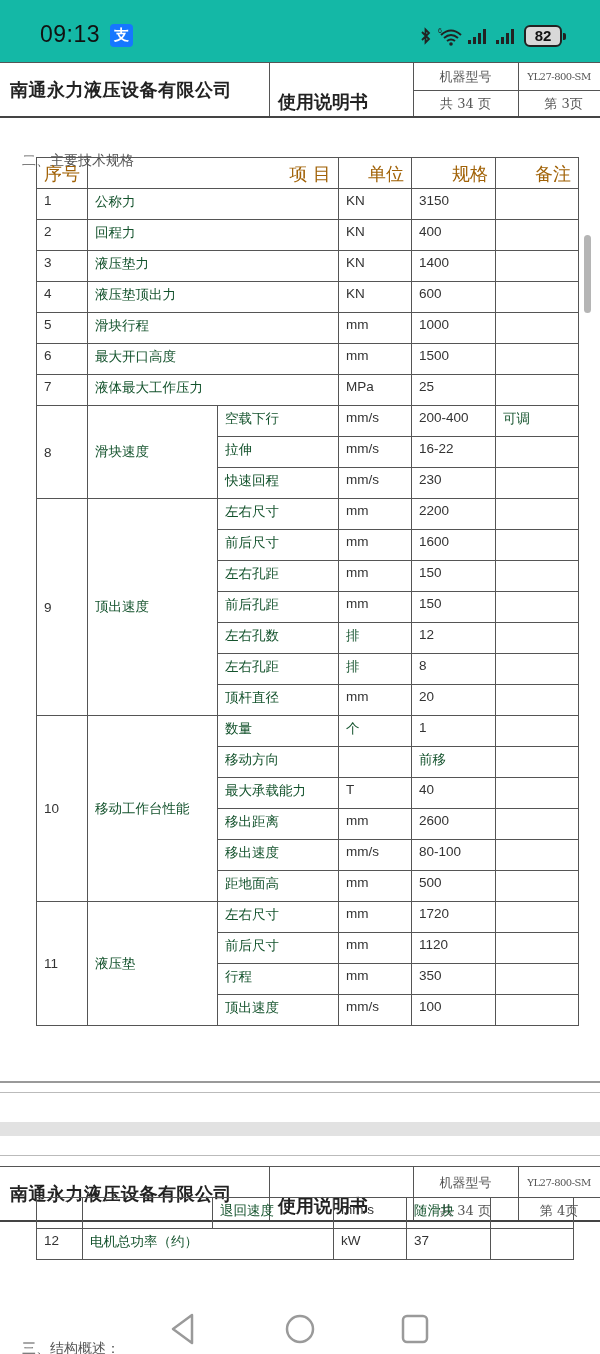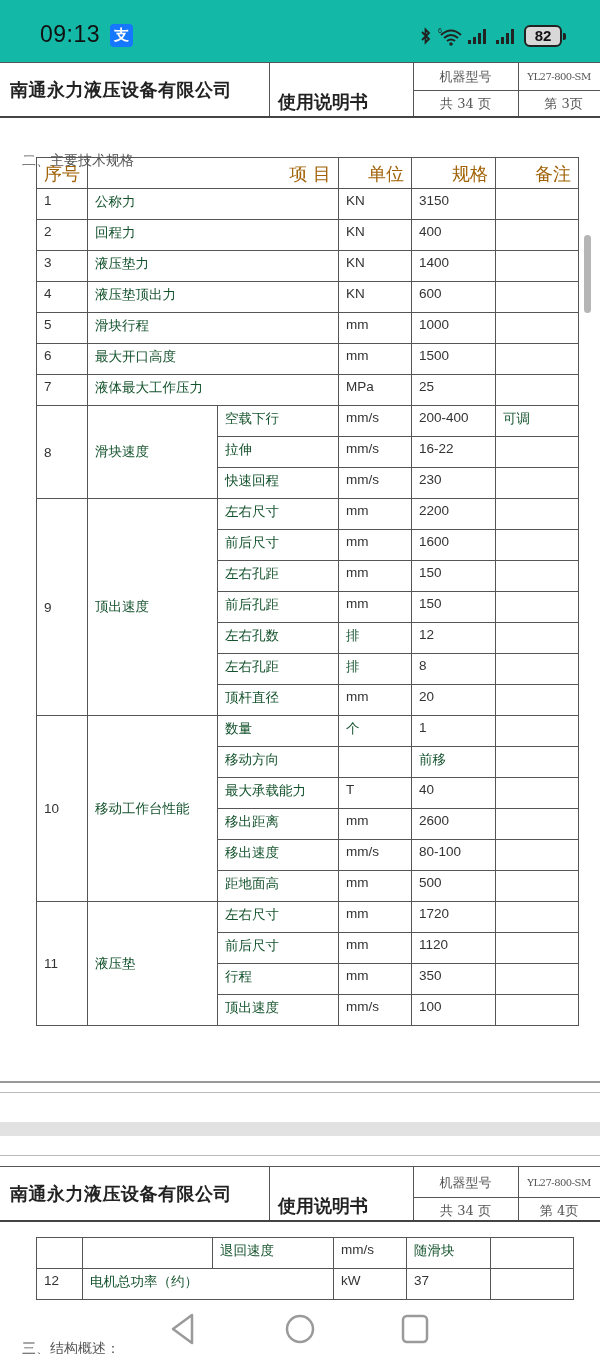--- a/index.html
+++ b/index.html
@@ -312,21 +312,21 @@
   <span class="dh-title">使用说明书</span>
   <div class="dh-vline" style="left:413px;"></div>
   <div class="dh-vline" style="left:518px;"></div>
   <div class="dh-hline" style="top:30px;"></div>
   <span class="dh-cell" style="left:413px;width:105px;top:2px;">机器型号</span>
   <span class="dh-cell" style="left:518px;width:82px;top:2px;font-size:10px;letter-spacing:-0.5px;">YL27-800-SM</span>
   <span class="dh-cell" style="left:413px;width:105px;top:30px;">共 34 页</span>
   <span class="dh-cell" style="left:518px;width:82px;top:30px;">第 4页</span>
 </div>
 
-<table class="spec" style="top:1237px;border-radius:16px;">
+<table class="spec" style="top:1197px;border-radius:16px;">
   <colgroup>
     <col style="width:46px">
       <col style="width:130px">
       <col style="width:121px">
       <col style="width:73px">
       <col style="width:84px">
       <col style="width:83px">
   </colgroup>
   <tbody>
       <tr>

